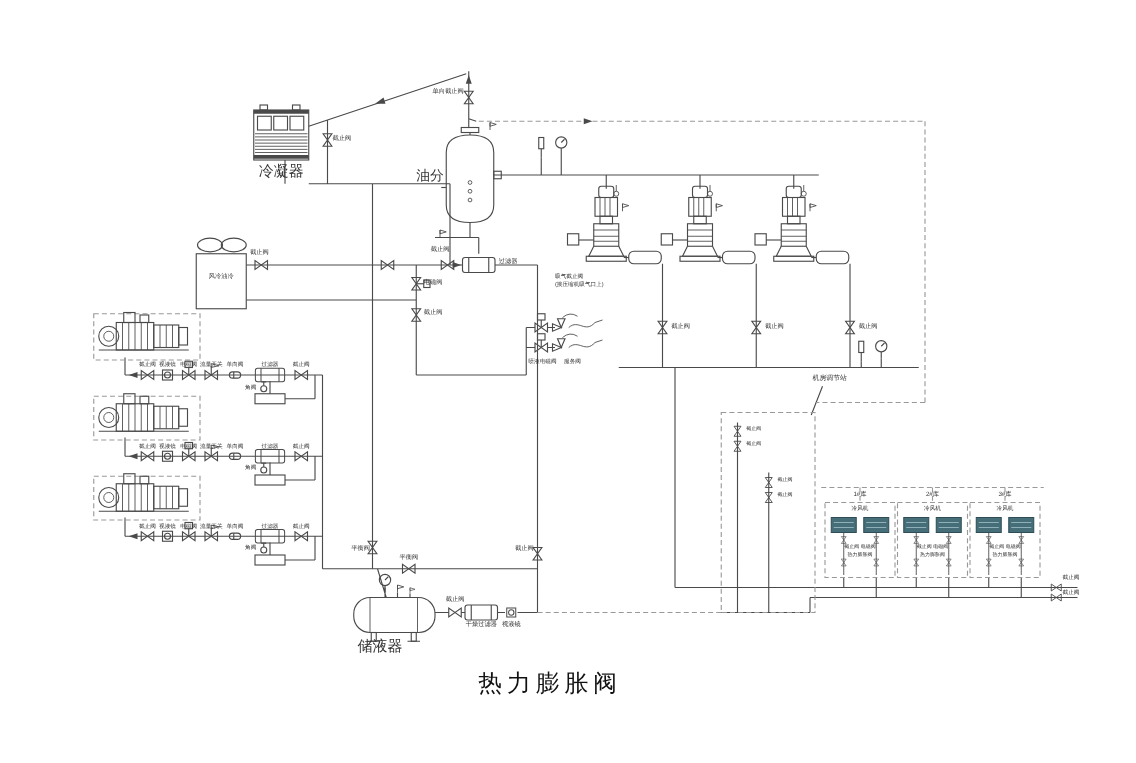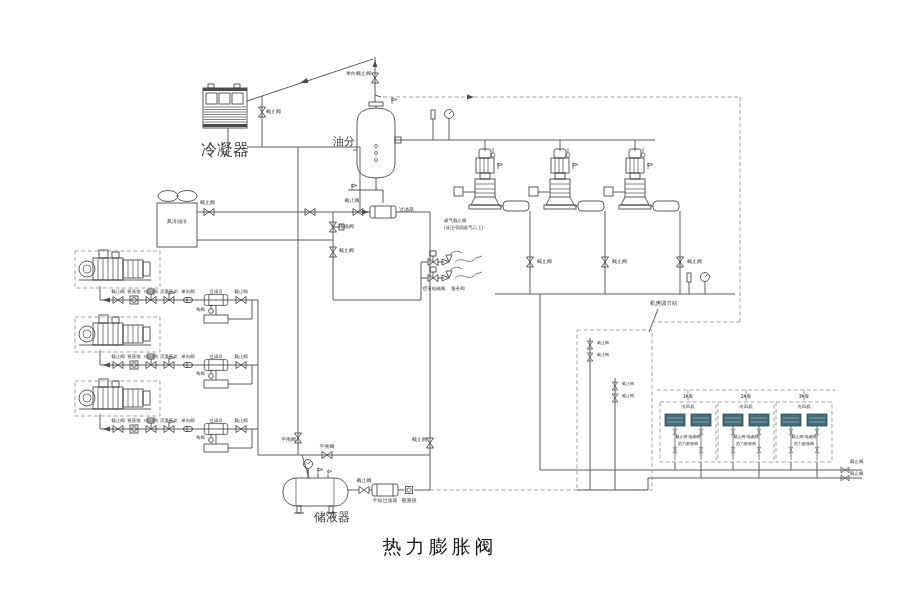--- a/index.html
+++ b/index.html
@@ -306,23 +306,23 @@
   <use href="#g-valve" transform="translate(430,443) rotate(90)"></use>
   <use href="#g-valve" transform="translate(364,490)"></use>
   <use href="#g-drier" transform="translate(385,490)"></use>
   <use href="#g-sg" transform="translate(409,490) scale(0.9)"></use>
 
   <use href="#g-valve" transform="translate(845,470) scale(0.8)"></use>
   <use href="#g-valve" transform="translate(845,478) scale(0.8)"></use>
 </svg>
 
 <div id="labels">
-      <div class="label c serif" style="left: 225px; top: 142px; font-size: 16px;">冷凝器</div>
+      <div class="label c serif" style="left: 225px; top: 131px; font-size: 12px;">冷凝器</div>
       <div class="label c serif" style="left: 344px; top: 136px; font-size: 11px; text-align: center;">油分</div>
-      <div class="label c serif" style="left: 332px; top: 511px; font-size: 12px;">储液器</div>
+      <div class="label c serif" style="left: 304px; top: 511px; font-size: 12px;">储液器</div>
       <div class="label r" style="left: 371px; top: 71px; font-size: 5px;">单向截止阀</div>
       <div class="label " style="left: 266px; top: 109px; font-size: 5px;">截止阀</div>
       <div class="label " style="left: 200px; top: 200px; font-size: 5px;">截止阀</div>
       <div class="label " style="left: 339px; top: 224px; font-size: 5px;">电磁阀</div>
       <div class="label " style="left: 339px; top: 248px; font-size: 5px;">截止阀</div>
       <div class="label c" style="left: 177px; top: 219px; font-size: 5px;">风冷油冷</div>
       <div class="label c" style="left: 352px; top: 198px; font-size: 5px;">截止阀</div>
       <div class="label " style="left: 399px; top: 207px; font-size: 5px;">过滤器</div>
       <div class="label c" style="left: 118px; top: 290px; font-size: 4.5px;">截止阀</div>
       <div class="label c" style="left: 134px; top: 290px; font-size: 4.5px;">视液镜</div>

